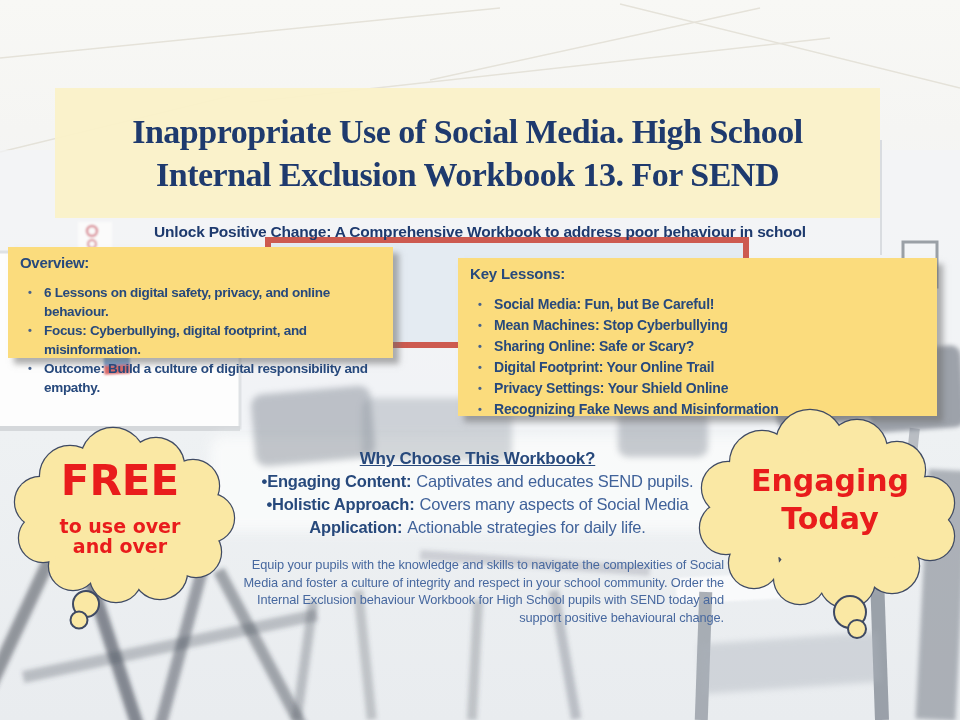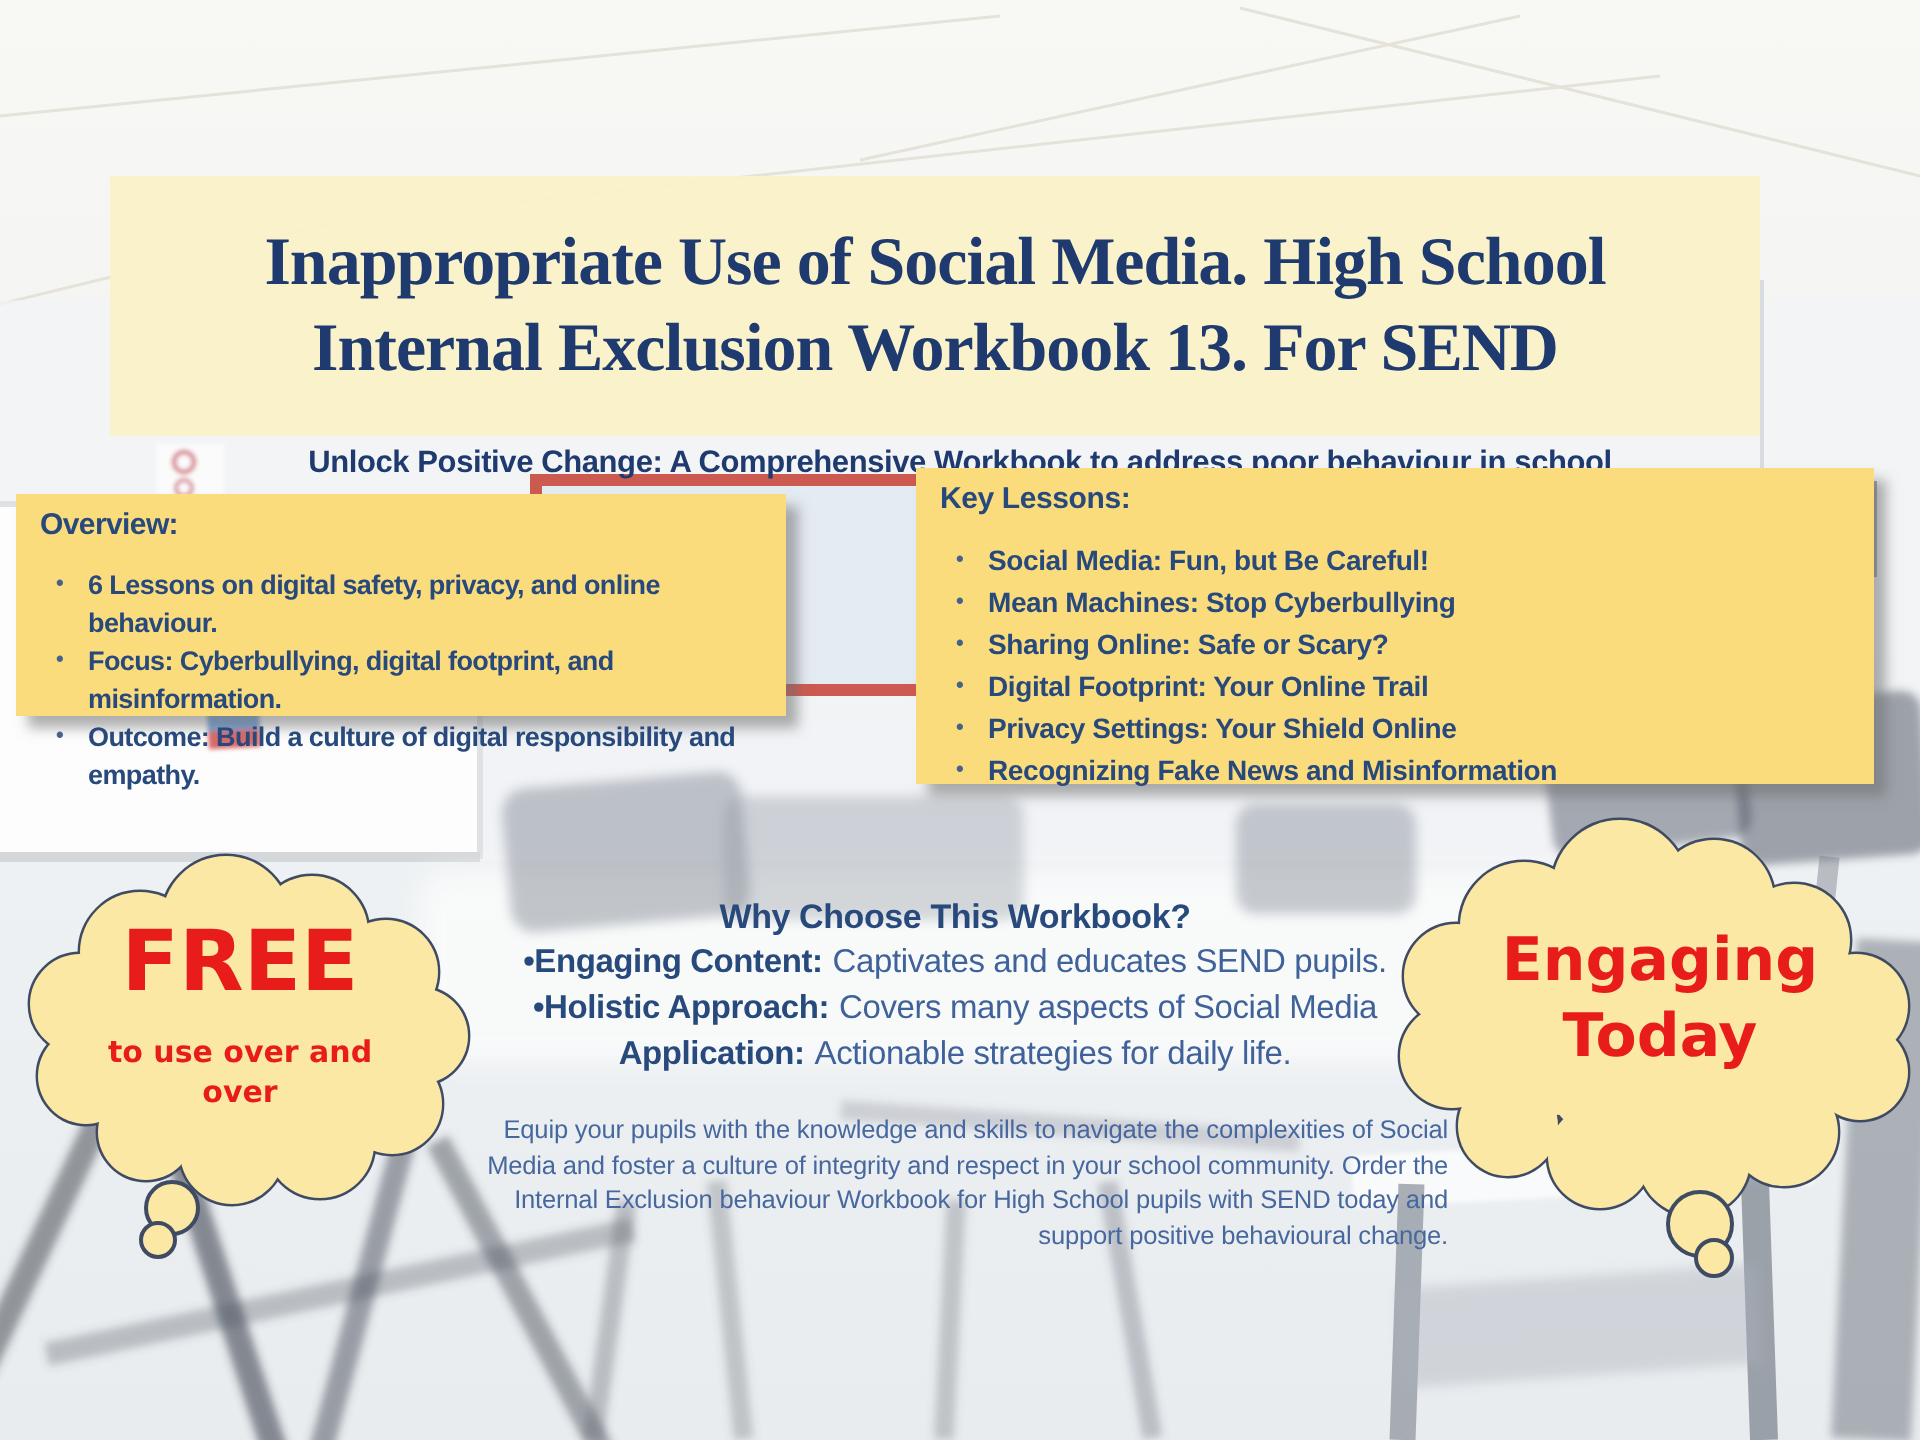--- a/index.html
+++ b/index.html
@@ -27,42 +27,42 @@
     font-weight:bold;font-size:15.5px;letter-spacing:-.2px;color:#1e3a6e;
   }
   
   .ybox{
     position:absolute;background:#fbdc7d;z-index:2;
     box-shadow:6px 6px 6px rgba(110,110,110,.55);
     color:#27497c;font-weight:bold;
     padding:7px 12px 0 12px;box-sizing:border-box;
   }
   .ybox-overview{left:8px;top:247px;width:385px;height:111px;font-size:13.5px;letter-spacing:-.3px;}
-  .ybox-lessons{left:458px;top:234px;width:479px;height:158px;font-size:14px;letter-spacing:-.2px;}
+  .ybox-lessons{left:458px;top:258px;width:479px;height:158px;font-size:14px;letter-spacing:-.2px;}
   .ybox-heading{font-size:15px;line-height:17px;}
   .ybox ul{list-style:none;margin:12px 0 0 0;padding:0;}
   .ybox-overview li{line-height:19px;}
   .ybox-lessons li{line-height:21px;}
   .ybox li{display:flex;}
   .dot{width:16px;min-width:16px;margin-left:8px;color:#46618c;font-size:11px;}
   
   .cloud-svg{position:absolute;z-index:3;overflow:visible;}
   .cloud-left{left:8px;top:426px;}
   .cloud-right{left:692px;top:408px;}
   .cloud-text{position:absolute;z-index:5;text-align:center;color:#e91c1c;font-weight:bold;}
   .free-wrap{left:20px;top:458px;width:200px;}
   .free-big{font-family:"DejaVu Sans",sans-serif;font-size:42px;line-height:46px;}
-  .free-small{font-family:"DejaVu Sans",sans-serif;font-size:15px;line-height:20px;margin:12px auto 0;width:150px;}
+  .free-small{font-family:"DejaVu Sans",sans-serif;font-size:19px;line-height:20px;margin:12px auto 0;width:150px;}
   .dl-wrap{left:725px;top:462px;width:210px;font-family:"DejaVu Sans",sans-serif;font-size:30px;line-height:38px;}
   
   .why{
     position:absolute;left:230px;top:447px;width:495px;z-index:4;text-align:center;
     font-size:16.5px;line-height:23px;letter-spacing:-.2px;
   }
-  .why-heading{font-weight:bold;color:#27497c;font-size:17px;}
+  .why-heading{font-weight:bold;color:#27497c;font-size:17px;text-decoration:underline;}
   .pt-label{font-weight:bold;color:#27497c;margin-right:5px;}
   .pt-text{color:#40629a;}
   
   .closing{
     position:absolute;left:232px;top:556px;width:492px;z-index:2;text-align:right;
     font-size:12.8px;line-height:17.5px;color:#47689f;letter-spacing:-.1px;
   }
 </style>
 </head>
 <body>

